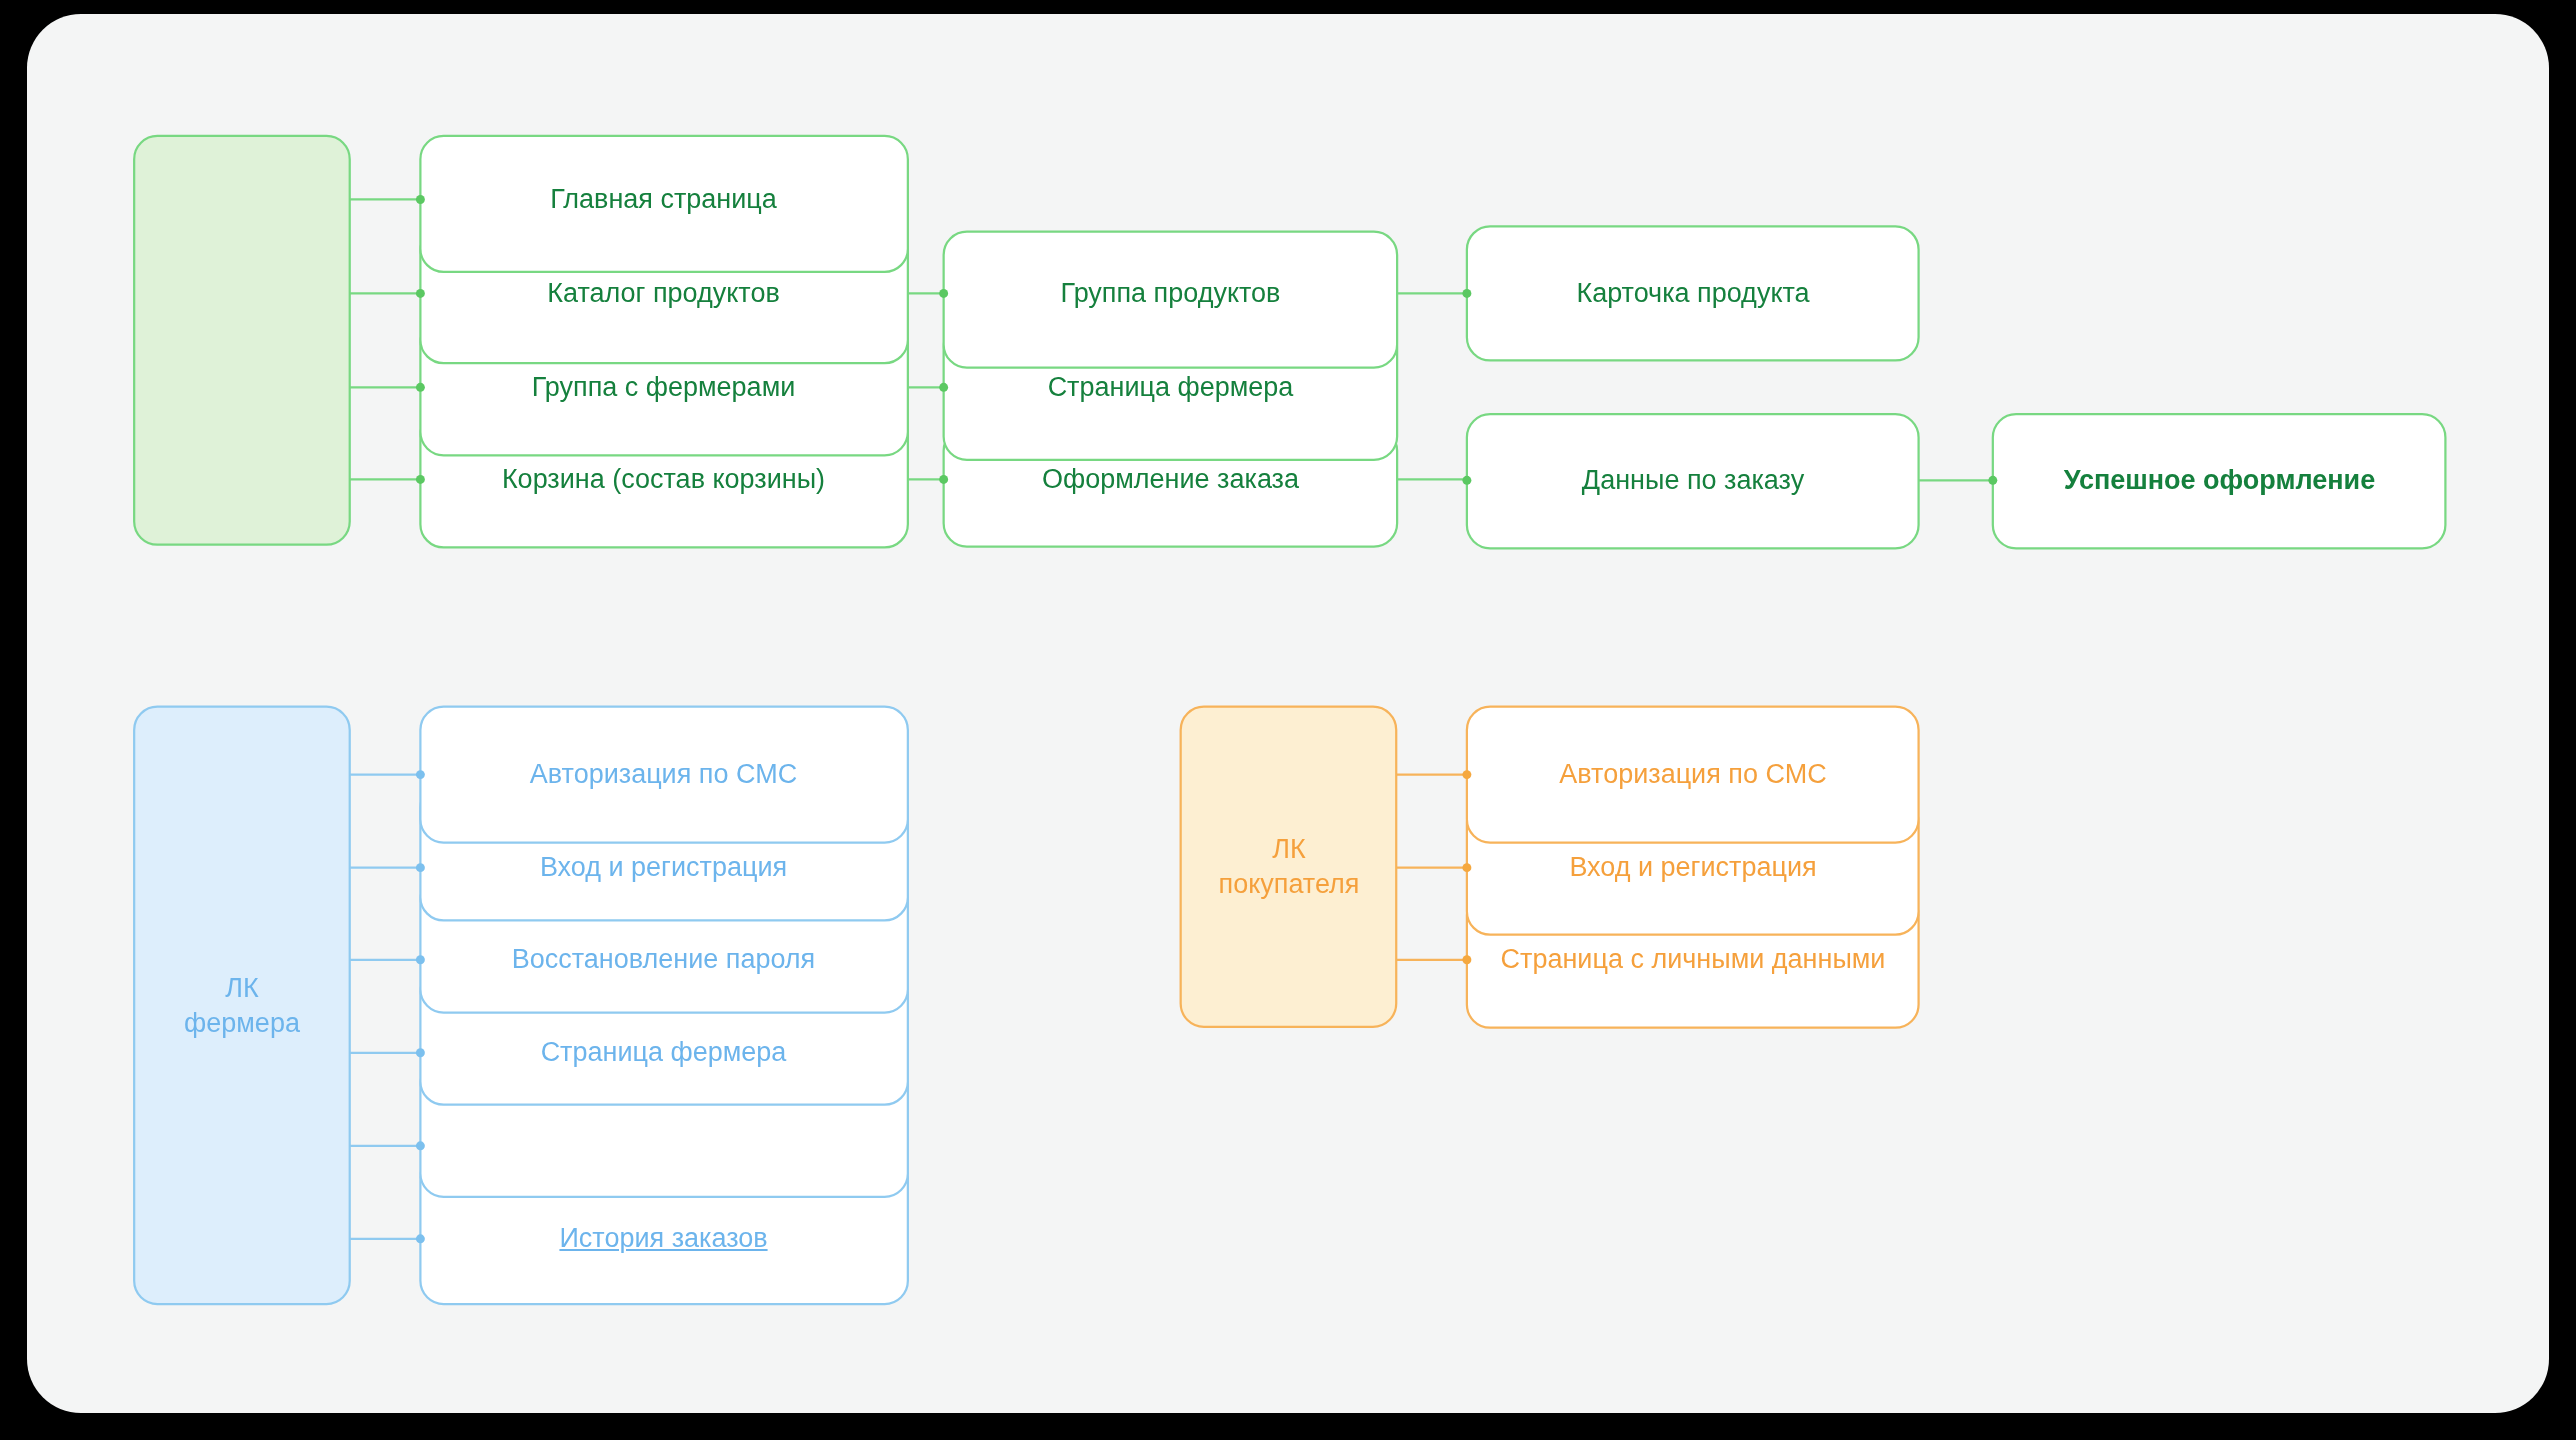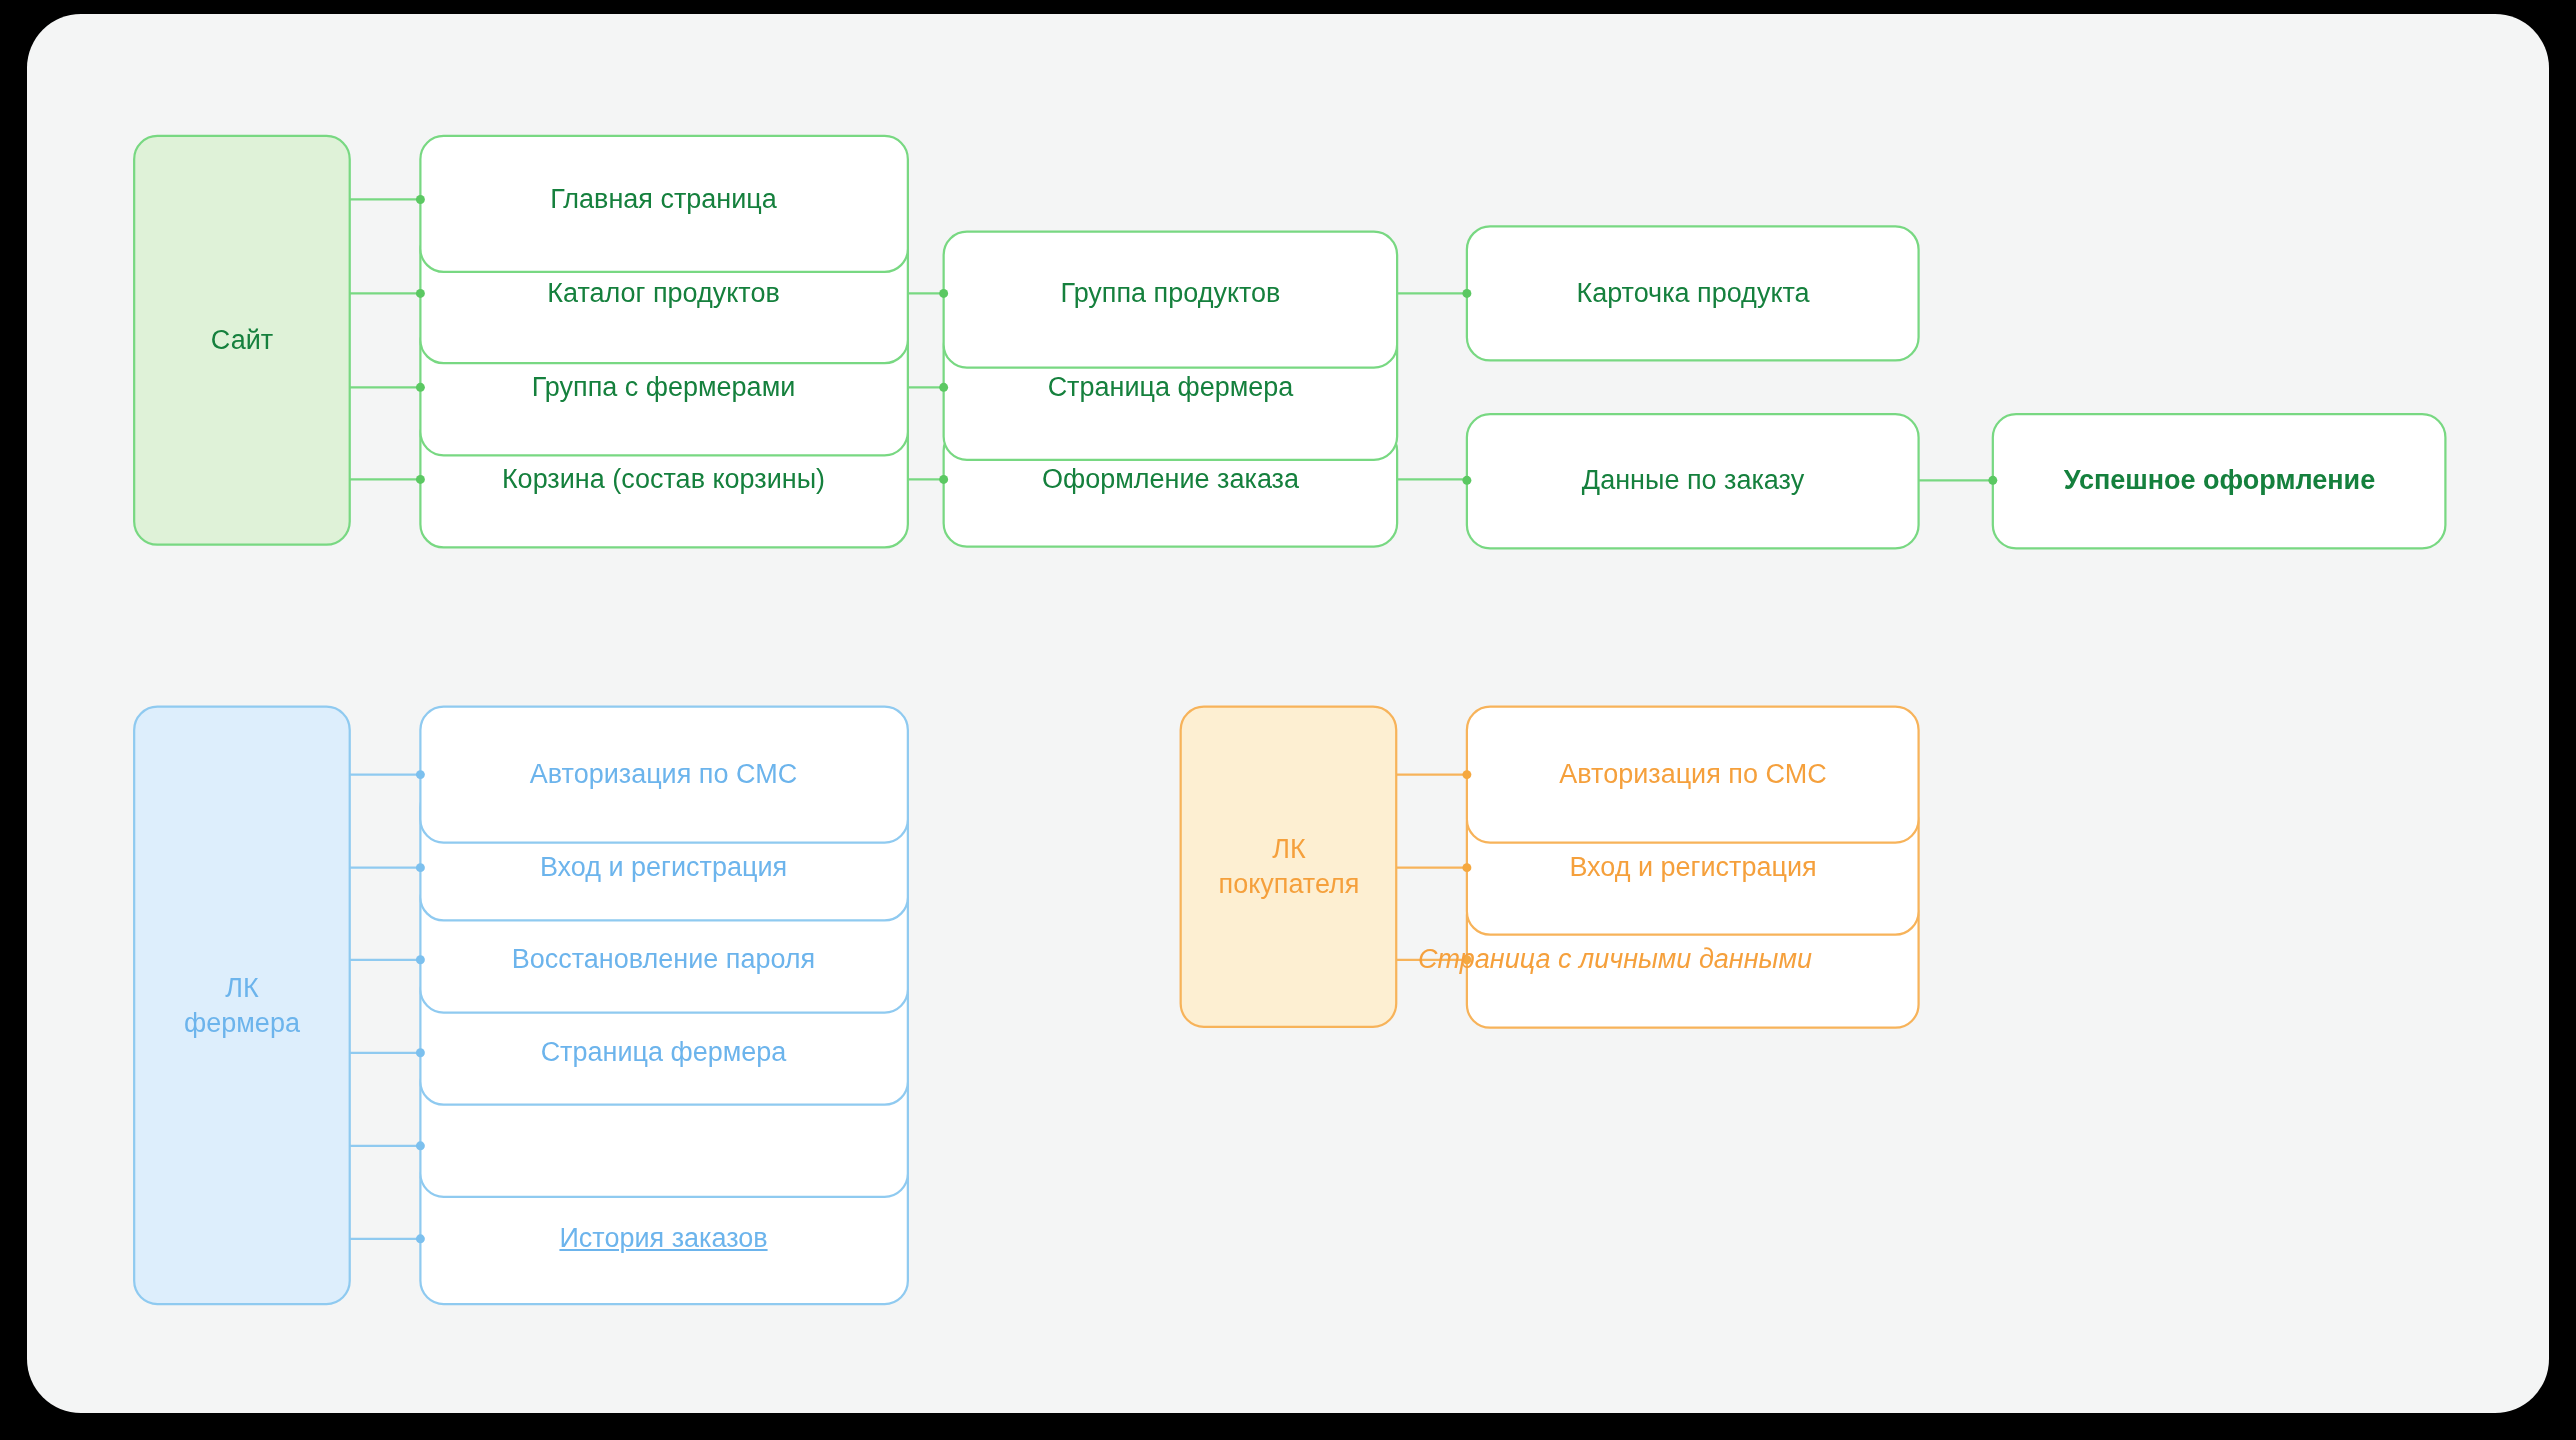--- a/index.html
+++ b/index.html
@@ -164,21 +164,20 @@
         </g>
 
         <g fill="#f5a83f">
           <circle cx="1640" cy="866" r="5"></circle>
           <circle cx="1640" cy="970" r="5"></circle>
           <circle cx="1640" cy="1073" r="5"></circle>
         </g>
       </g>
     </svg>
 
-    <div class="node-label lbl-green fs-root" style="left:134px; top:136px; width:216px; height:409px;">Сайт</div>
 
     <div class="node-label lbl-green fs-card" style="left:420px; top:177px; width:487px; height:45px;">Главная страница</div>
     <div class="node-label lbl-green fs-card" style="left:420px; top:271px; width:487px; height:45px;">Каталог продуктов</div>
     <div class="node-label lbl-green fs-card" style="left:420px; top:365px; width:487px; height:45px;">Группа с фермерами</div>
     <div class="node-label lbl-green fs-card" style="left:420px; top:457px; width:487px; height:45px;">Корзина (состав корзины)</div>
 
     <div class="node-label lbl-green fs-card" style="left:944px; top:271px; width:453px; height:45px;">Группа продуктов</div>
     <div class="node-label lbl-green fs-card" style="left:944px; top:365px; width:453px; height:45px;">Страница фермера</div>
     <div class="node-label lbl-green fs-card" style="left:944px; top:457px; width:453px; height:45px;">Оформление заказа</div>
 
@@ -194,17 +193,17 @@
     <div class="node-label lbl-blue fs-card" style="left:420px; top:845px; width:487px; height:45px;">Вход и регистрация</div>
     <div class="node-label lbl-blue fs-card" style="left:420px; top:937px; width:487px; height:45px;">Восстановление пароля</div>
     <div class="node-label lbl-blue fs-card" style="left:420px; top:1030px; width:487px; height:45px;">Страница фермера</div>
     <div class="node-label lbl-blue fs-card" style="left:420px; top:1216px; width:487px; height:45px;text-decoration:underline;">История заказов</div>
 
     <div class="node-label lbl-orange fs-root" style="left:1181px; top:707px; width:216px; height:320px;">ЛК
 покупателя</div>
 
     <div class="node-label lbl-orange fs-card" style="left:1467px; top:752px; width:452px; height:45px;">Авторизация по СМС</div>
     <div class="node-label lbl-orange fs-card" style="left:1467px; top:845px; width:452px; height:45px;">Вход и регистрация</div>
-    <div class="node-label lbl-orange fs-card" style="left:1389px; top:937px; width:452px; height:45px;font-style:italic;">Страница с личными данными</div>
+    <div class="node-label lbl-orange fs-card" style="left:1467px; top:937px; width:452px; height:45px;">Страница с личными данными</div>
 
   </div>
 </div>
 
 
 </body></html>

